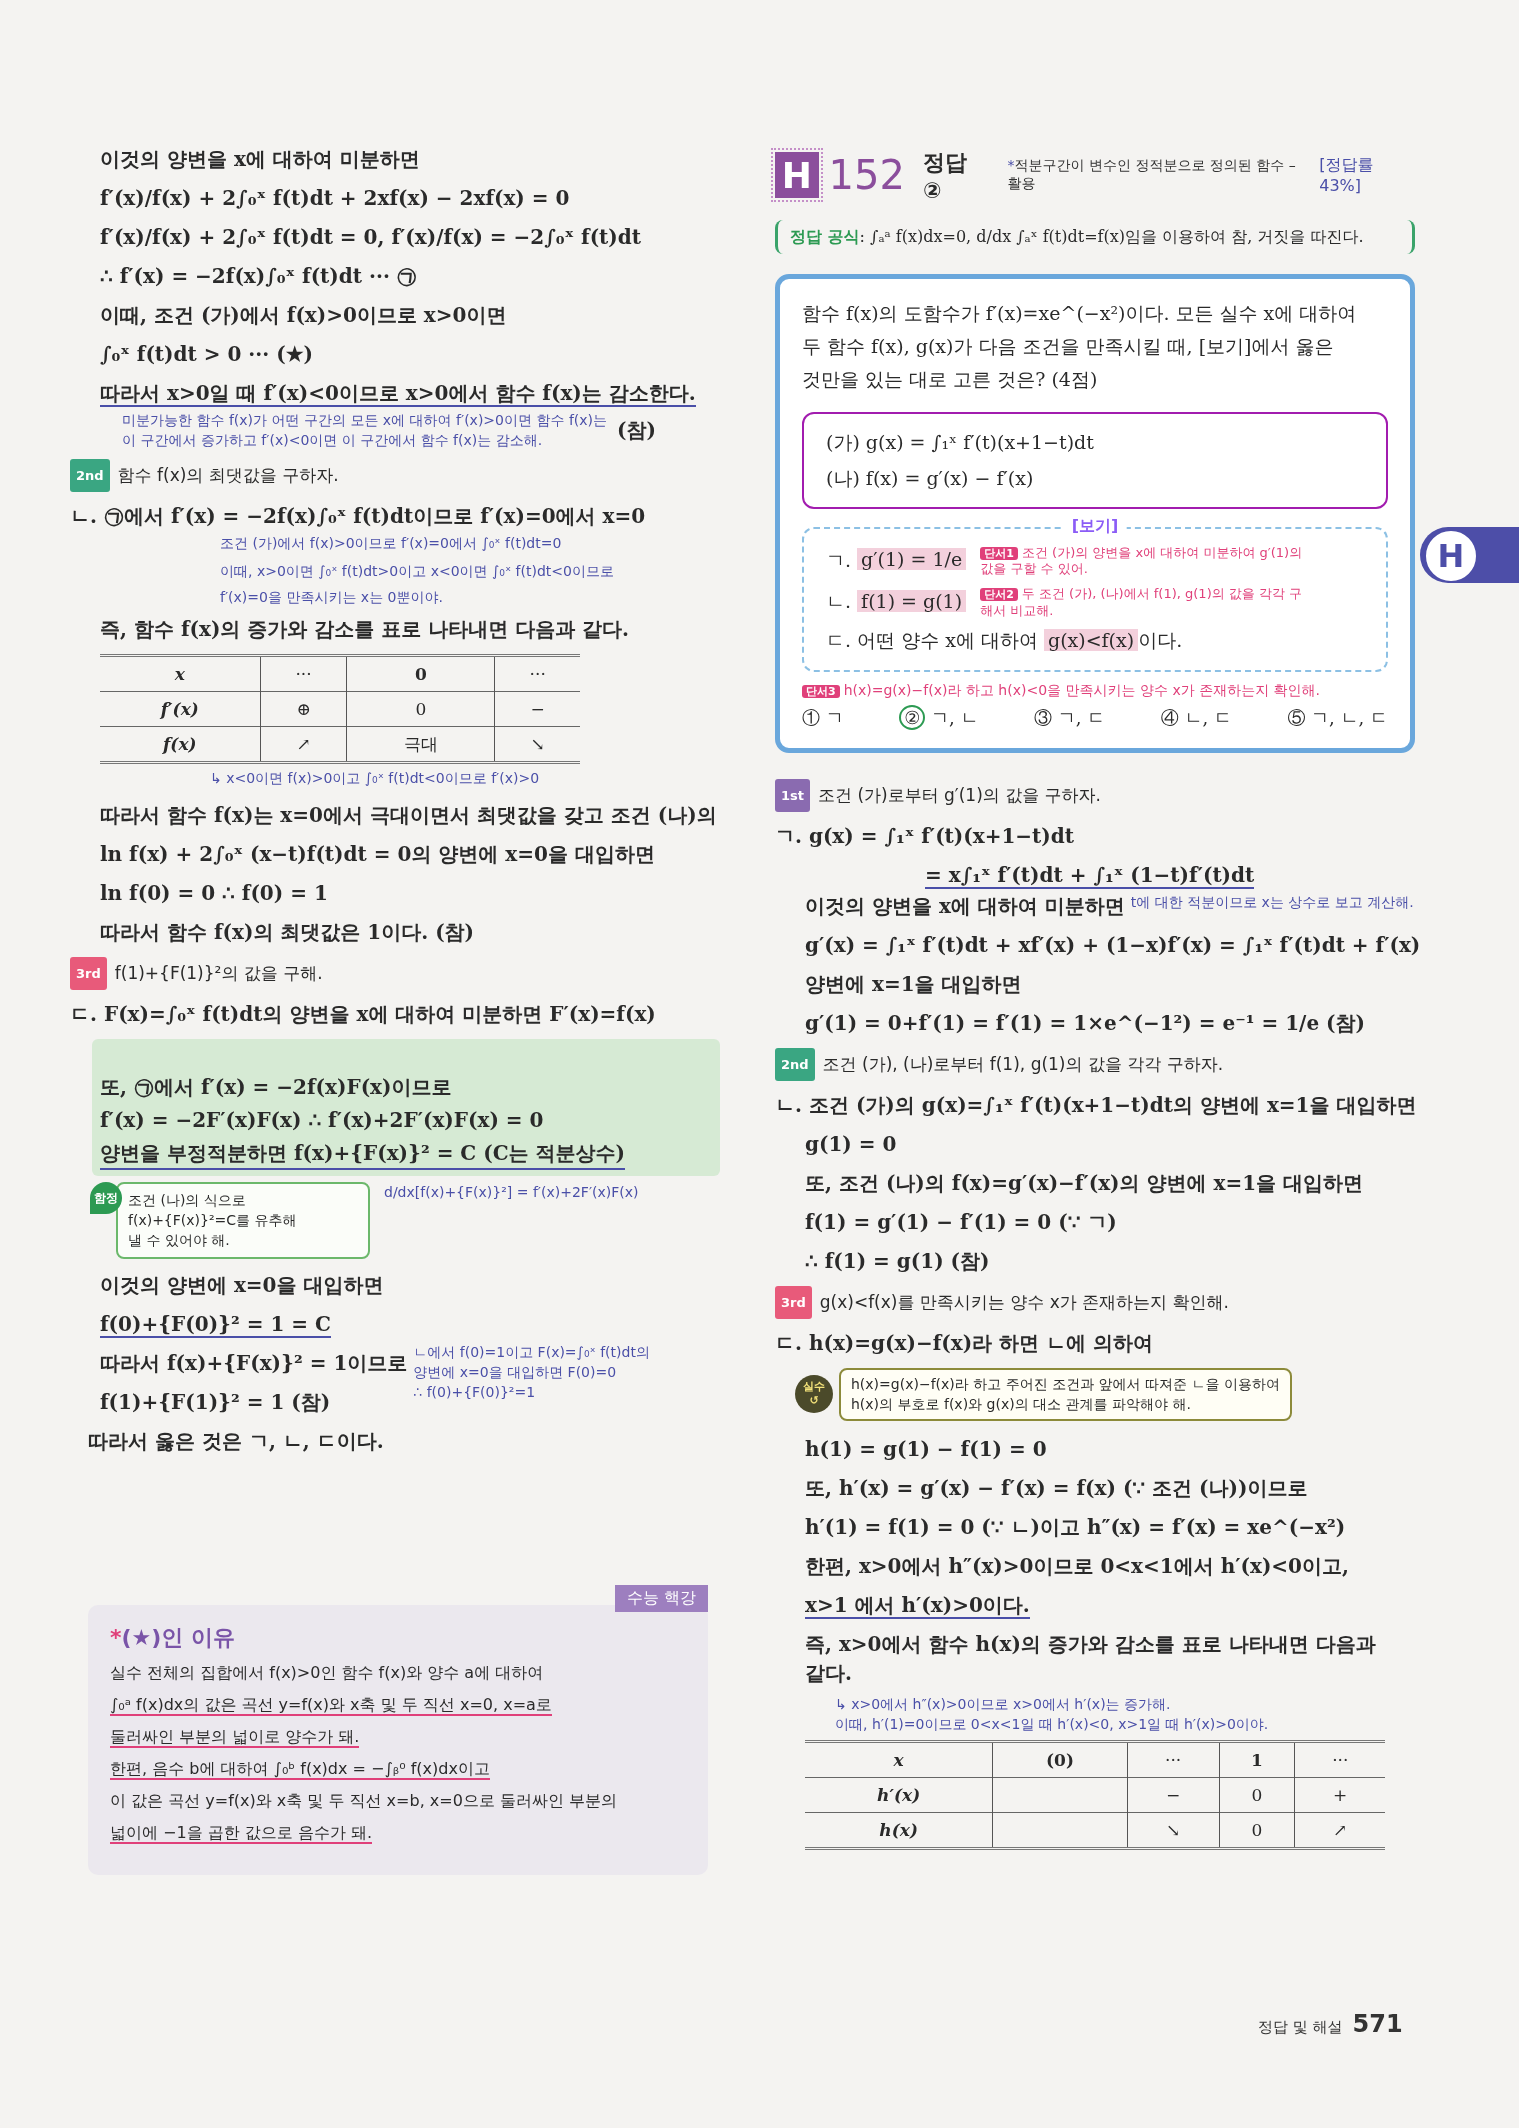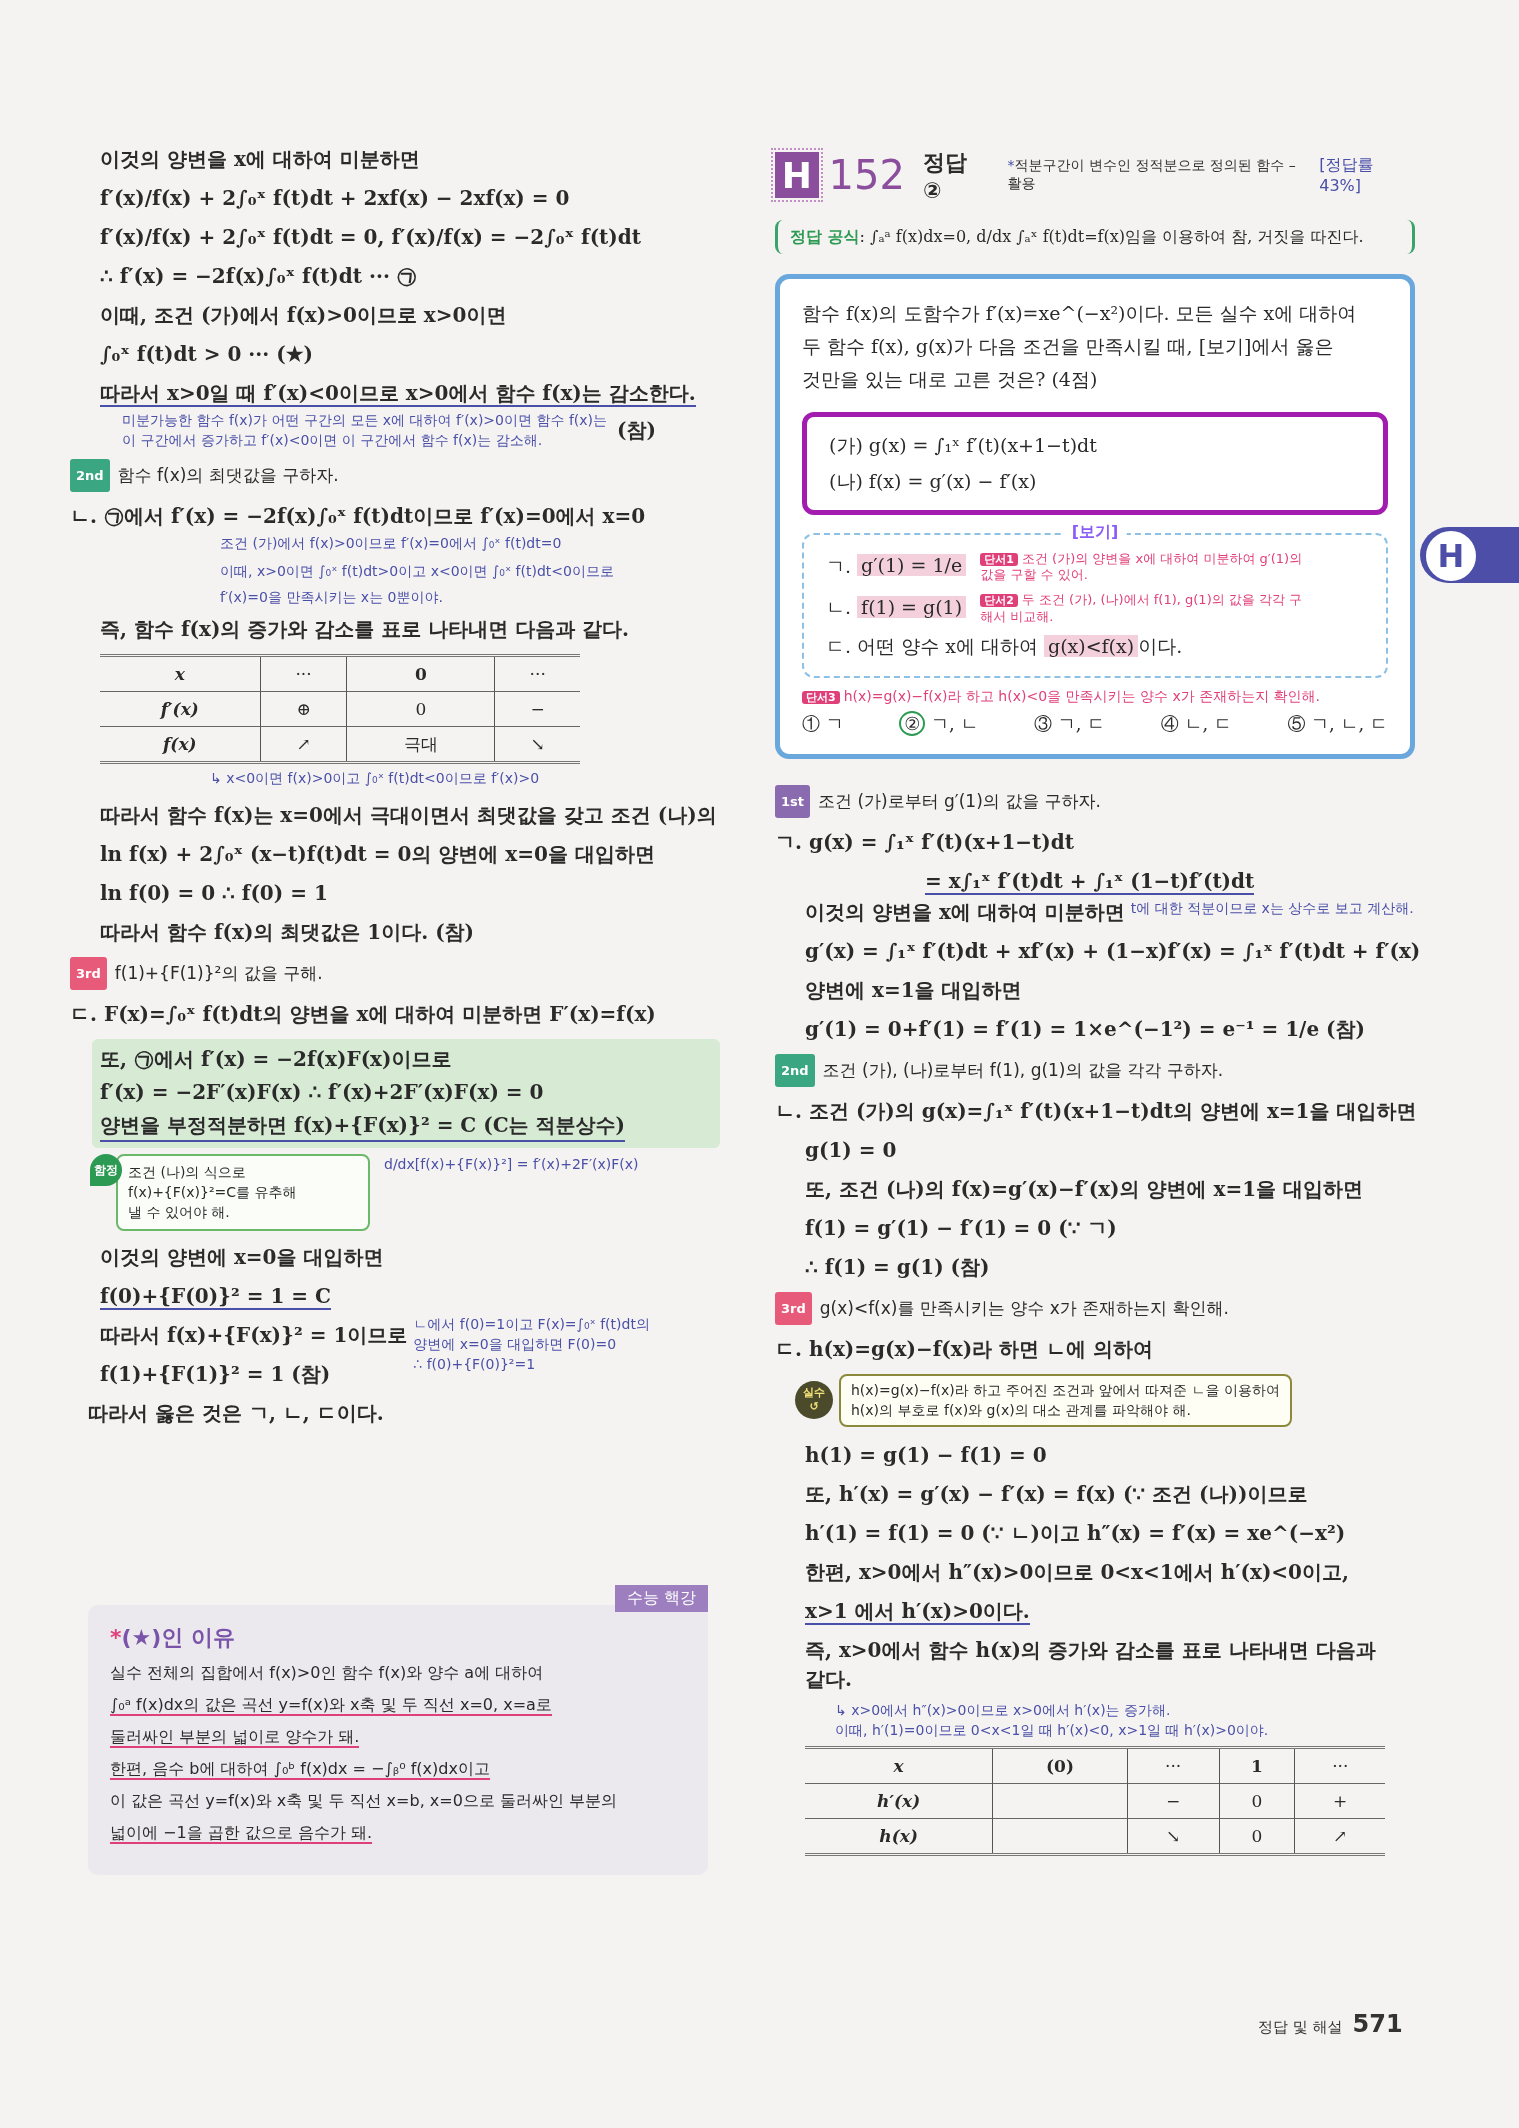--- a/index.html
+++ b/index.html
@@ -41,21 +41,21 @@
   .hnum { font-family:"DejaVu Sans", sans-serif; font-size:40px; color:#8b4e9c; margin:0 18px 0 10px; }
   .hans { font-family:"DejaVu Sans", sans-serif; font-size:22px; font-weight:bold; margin-right:18px; }
   .htopic { font-family:"DejaVu Sans", sans-serif; font-size:14px; color:#333; }
   .htopic .ast { color:#4a4fa8; }
   .hrate { font-family:"DejaVu Sans", sans-serif; font-size:16px; color:#4a4fa8; margin-left:8px; }
   .formula { border-left:3px solid #3aa36a; border-right:3px solid #3aa36a; border-radius:8px; padding:4px 12px;
              font-size:16px; line-height:1.6; margin-bottom:20px; }
   .formula .lbl { font-family:"DejaVu Sans", sans-serif; color:#2c9a52; font-weight:bold; }
   .prob { border:5px solid #6aa7dc; border-radius:14px; background:#fff; padding:18px 22px; margin-bottom:26px; }
   .prob-text { font-size:19px; line-height:1.75; }
-  .cond { border:5px solid #a21caf; border-radius:12px; padding:10px 22px; margin:16px 0 18px 0; font-size:19px; line-height:1.9; }
+  .cond { border:2px solid #a21caf; border-radius:12px; padding:10px 22px; margin:16px 0 18px 0; font-size:19px; line-height:1.9; }
   .bogi { border:2px dashed #8cc0e4; border-radius:12px; padding:16px 22px 8px 22px; position:relative; font-size:19px; }
   .bogi-title { position:absolute; top:-13px; left:50%; transform:translateX(-50%); background:#fff; padding:0 8px;
                 font-family:"DejaVu Sans", sans-serif; color:#8b5cf6; font-size:16px; font-weight:bold; }
   .bogi-item { margin-bottom:8px; white-space:nowrap; }
   .pink-hl { background:#f3d0dc; padding:0 4px; }
   .hint { font-family:"DejaVu Sans", sans-serif; font-size:13px; color:#e0407a; margin-left:8px; line-height:1.3; display:inline-block; vertical-align:middle; white-space:normal; width:330px; }
   .hint-tag { background:#e0407a; color:#fff; font-size:11px; font-weight:bold; padding:0 4px; border-radius:3px; margin-right:4px; }
   .hint3 { font-family:"DejaVu Sans", sans-serif; font-size:14px; color:#e0407a; margin:10px 0 6px 0; white-space:nowrap; }
   .choices { display:flex; justify-content:space-between; font-size:18px; }
   .choice.sel span.num { border:2px solid #2c9a52; border-radius:50%; padding:0 3px; }
@@ -122,21 +122,21 @@
   </tbody>
     </table>
   <div class="note" style="padding-left:110px; margin-bottom:12px;">↳ x&lt;0이면 f(x)&gt;0이고 ∫₀ˣ f(t)dt&lt;0이므로 f′(x)&gt;0</div>
   <div class="line">따라서 함수 f(x)는 x=0에서 극대이면서 최댓값을 갖고 조건 (나)의</div>
   <div class="line">ln f(x) + 2∫₀ˣ (x−t)f(t)dt = 0의 양변에 x=0을 대입하면</div>
   <div class="line">ln f(0) = 0        ∴ f(0) = 1</div>
   <div class="line">따라서 함수 f(x)의 최댓값은 1이다. (참)</div>
   <div class="stepline"><span class="badge b3rd">3rd</span><span>f(1)+{F(1)}²의 값을 구해.</span></div>
   <div class="line" style="margin-left:-30px;">ㄷ. F(x)=∫₀ˣ f(t)dt의 양변을 x에 대하여 미분하면 F′(x)=f(x)</div>
   <div class="green-hl">
-    <div class="line" style="margin-bottom:4px;">또, ㉠에서 f′(x) = −2f(x)F(x)이므로</div>
+    <div class="line" style="margin-bottom:4px;margin-top:28px;">또, ㉠에서 f′(x) = −2f(x)F(x)이므로</div>
     <div class="line" style="margin-bottom:4px;">f′(x) = −2F′(x)F(x)      ∴ f′(x)+2F′(x)F(x) = 0</div>
     <div class="line u-blue" style="margin-bottom:0; display:inline-block;">양변을 부정적분하면 f(x)+{F(x)}² = C (C는 적분상수)</div>
   </div>
   <div style="display:flex; align-items:flex-start;">
     <div class="trap">
       <div class="trap-pin">함정</div>
       <div class="trap-box">
         <div>조건 (나)의 식으로</div>
         <div>f(x)+{F(x)}²=C를 유추해</div>
         <div>낼 수 있어야 해.</div>

